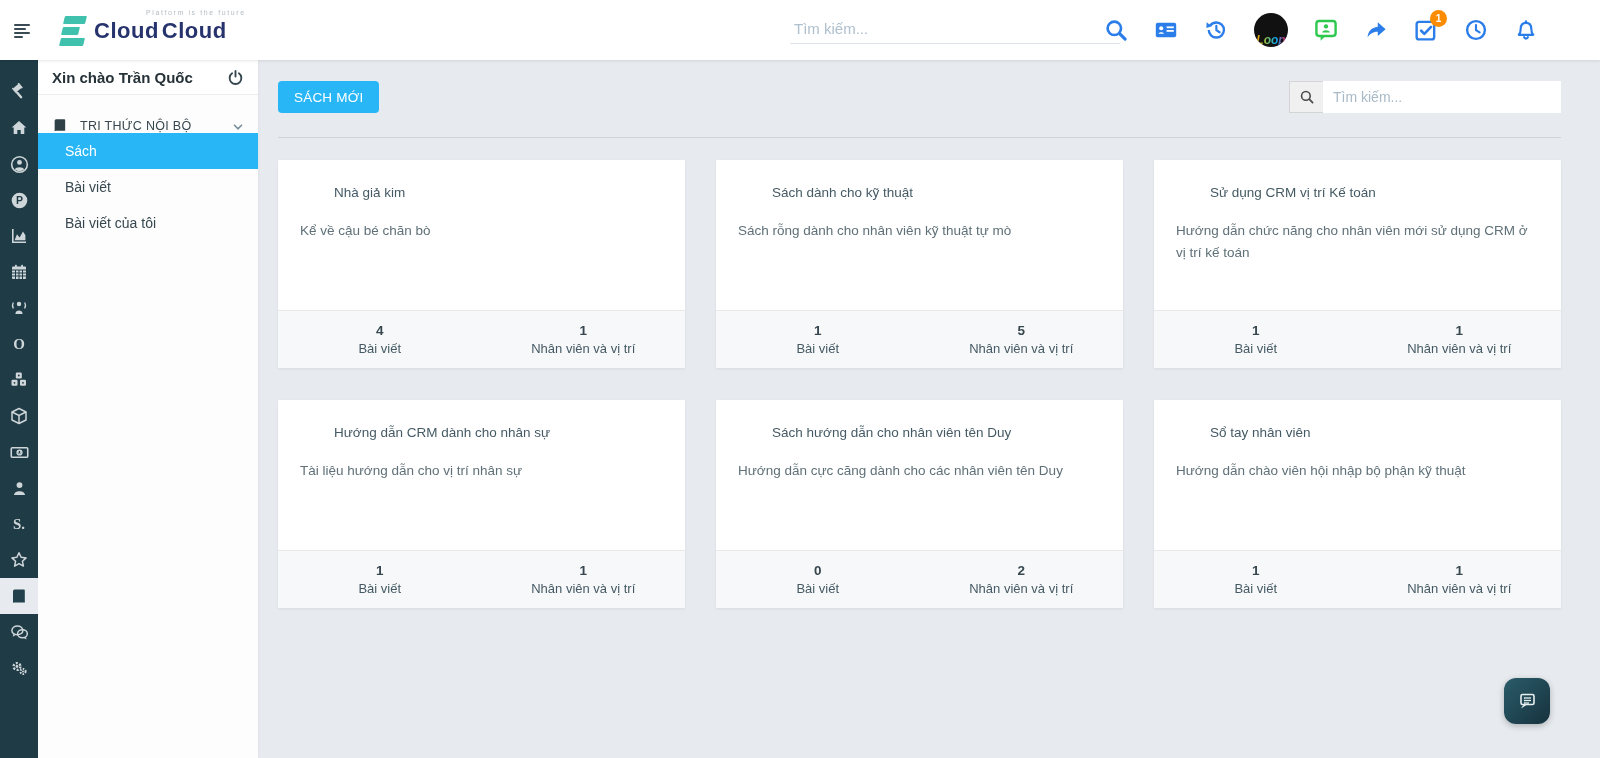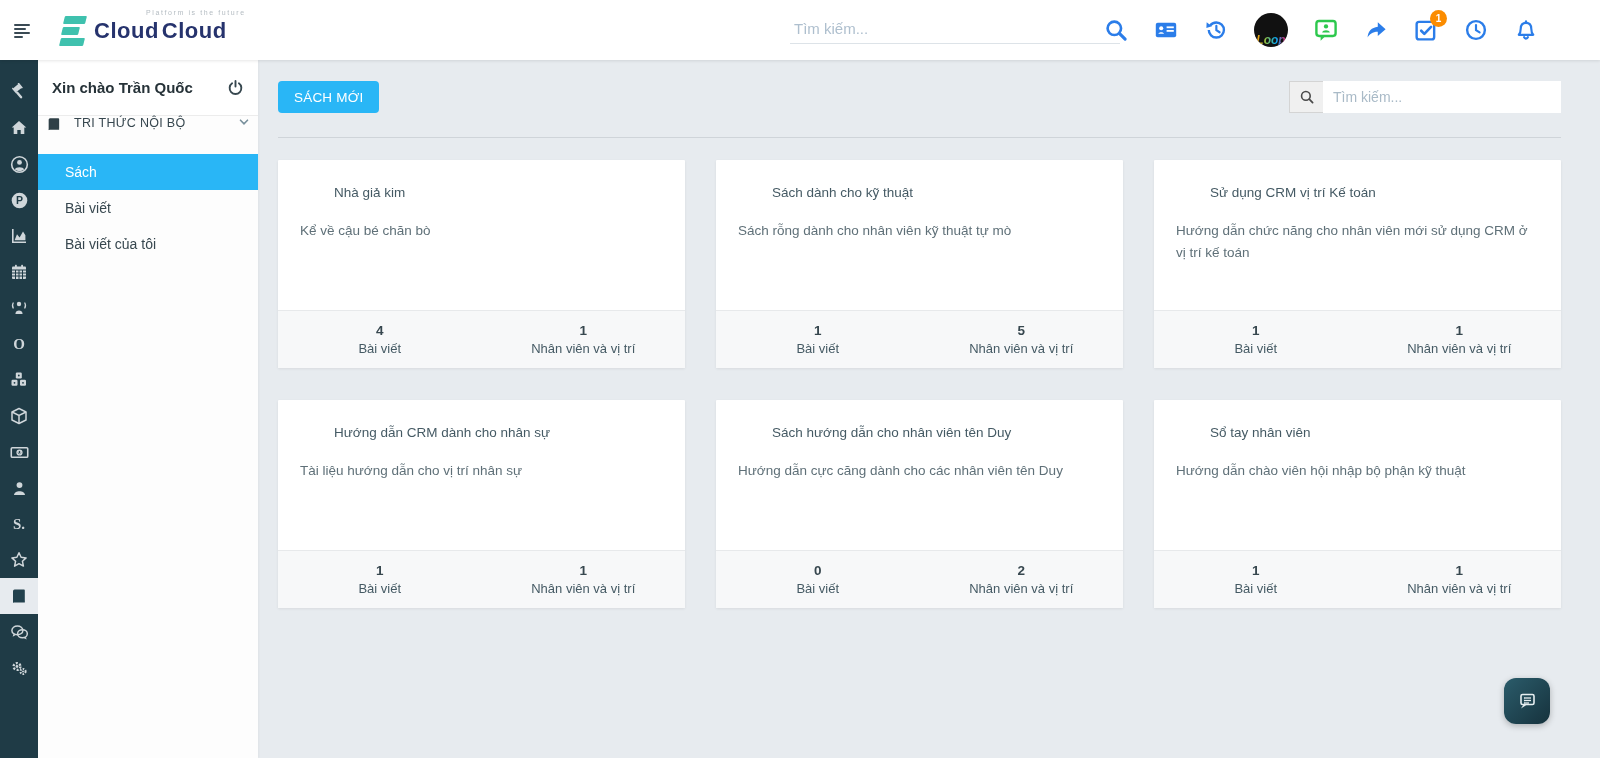--- a/index.html
+++ b/index.html
@@ -58,27 +58,27 @@
   }
   .ibar-item { width:38px; height:36px; display:flex; align-items:center; justify-content:center; color:#cfd6da; cursor:pointer; }
   .ibar-item.active { background:#e7ebef; color:#22414d; }
   .ibar-letter { font-size:15px; font-weight:bold; font-family:"Liberation Serif","DejaVu Serif",serif; }
   
   .menu {
     position:absolute; left:38px; top:60px; width:220px; height:698px;
     background:#fdfdfd; z-index:9; box-shadow:1px 0 2px rgba(0,0,0,.04);
   }
   .menu-greeting {
-    height:56px; display:flex; align-items:center; justify-content:space-between;
+    height:35px; display:flex; align-items:center; justify-content:space-between;
     padding:0 14px; border-bottom:1px solid #ececec; background:#fff;
   }
   .menu-greeting .greet { font-size:15px; font-weight:bold; color:#263238; }
   .power-btn { color:#37474f; cursor:pointer; display:flex; }
   .menu-section {
-    height:38px; display:flex; align-items:flex-start; padding:0 8px; cursor:pointer;
+    height:38px; display:flex; align-items:flex-end; padding:0 14px; cursor:pointer;
   }
   .menu-section .book { color:#2f4047; margin-right:12px; display:flex; }
   .menu-section .sec-label { font-size:12.5px; color:#37474f; letter-spacing:.3px; flex:1; }
   .menu-section .chev { color:#78909c; display:flex; }
   .menu-item {
     height:36px; display:flex; align-items:center; padding-left:27px;
     font-size:14px; color:#37474f; cursor:pointer;
   }
   .menu-item.active { background:#29b6f6; color:#ffffff; }
   

